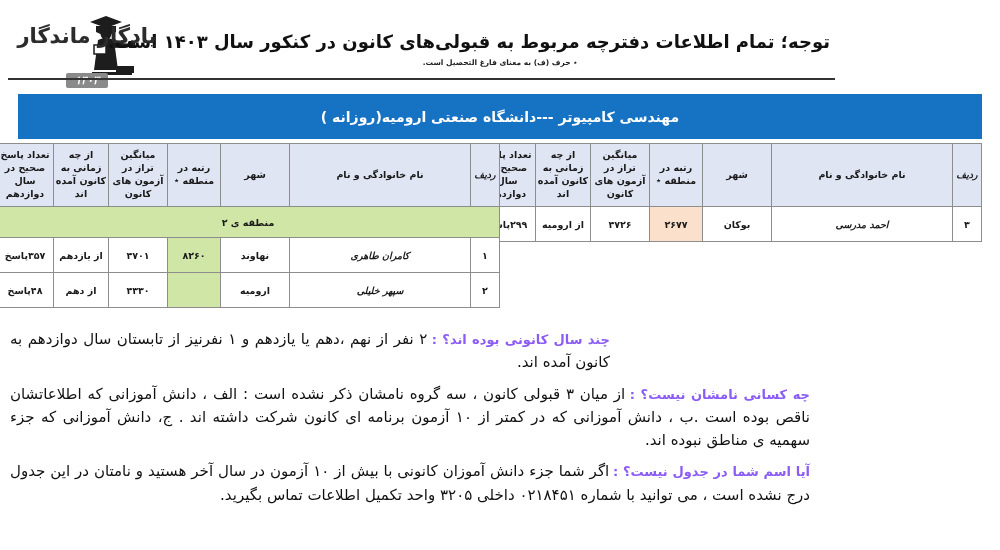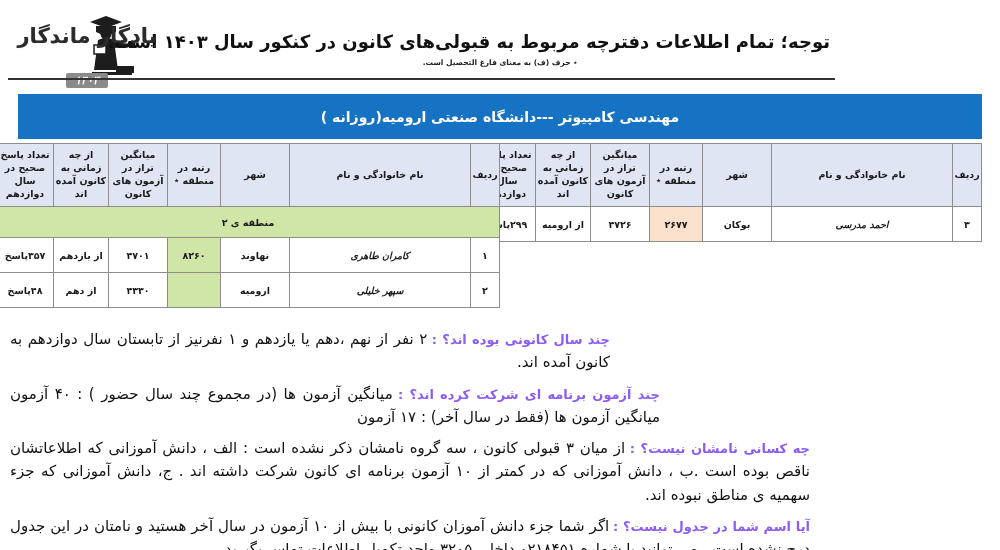--- a/index.html
+++ b/index.html
@@ -66,21 +66,21 @@
     border:1px solid #6f6f6f;background:#fff;
   }
   table.grid th,table.grid td{
     border:1px solid #8d8d8d;
     font-size:9.5px;font-weight:bold;color:#1a1a1a;
     text-align:center;vertical-align:middle;padding:2px 1px;
   }
   thead th{
     background:#dfe5f3;height:58px;line-height:1.35;font-size:9px;
   }
-  .c-radif{width:26px;}
+  .c-radif{width:26px;font-style:italic;}
   .c-name{width:178px;}
   .c-city{width:66px;}
   .c-rank{width:50px;}
   .c-avg{width:56px;}
   .c-since{width:52px;}
   .c-correct{width:54px;}
 
   td.name-cell{text-align:right;padding-right:8px;font-size:11px;font-style:italic;}
   td.data{height:30px;font-size:11px;letter-spacing:.3px;}
 
@@ -223,24 +223,20 @@
 
   </div>
 
   <div class="faq">
 
     <p class="line1">
       <span class="q">چند سال کانونی بوده اند؟ :</span>
       <span class="a">۲ نفر از نهم ،دهم یا یازدهم و ۱ نفرنیز از تابستان سال دوازدهم به کانون آمده اند.</span>
     </p>
 
-    <p class="line2">
-      <span class="q">چند آزمون برنامه ای شرکت کرده اند؟ :</span>
-      <span class="a">میانگین آزمون ها (در مجموع چند سال حضور ) : ۴۰ آزمون    میانگین آزمون ها (فقط در سال آخر) : ۱۷ آزمون</span>
-    </p>
 
     <p class="line3">
       <span class="q">چه کسانی نامشان نیست؟ :</span>
       <span class="a">از میان ۳ قبولی کانون ، سه گروه نامشان ذکر نشده است : الف ، دانش آموزانی که اطلاعاتشان ناقص بوده است .ب ، دانش آموزانی که در کمتر از ۱۰ آزمون برنامه ای کانون شرکت داشته اند . ج، دانش آموزانی که جزء سهمیه ی مناطق نبوده اند.</span>
     </p>
 
     <p class="line4">
       <span class="q">آیا اسم شما در جدول نیست؟ :</span>
       <span class="a">اگر شما جزء دانش آموزان کانونی با بیش از ۱۰ آزمون در سال آخر هستید و نامتان در این جدول درج نشده است ، می توانید با شماره ۰۲۱۸۴۵۱ داخلی ۳۲۰۵ واحد تکمیل اطلاعات تماس بگیرید.</span>
     </p>

